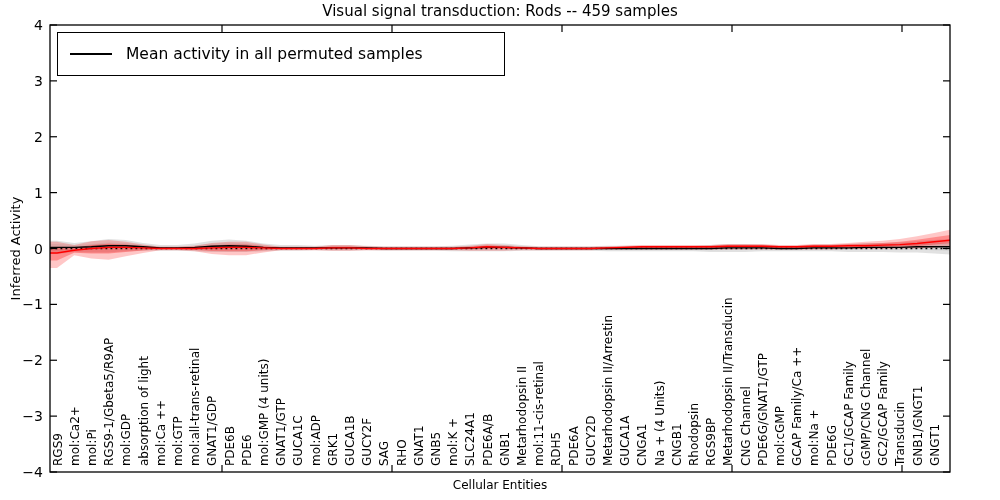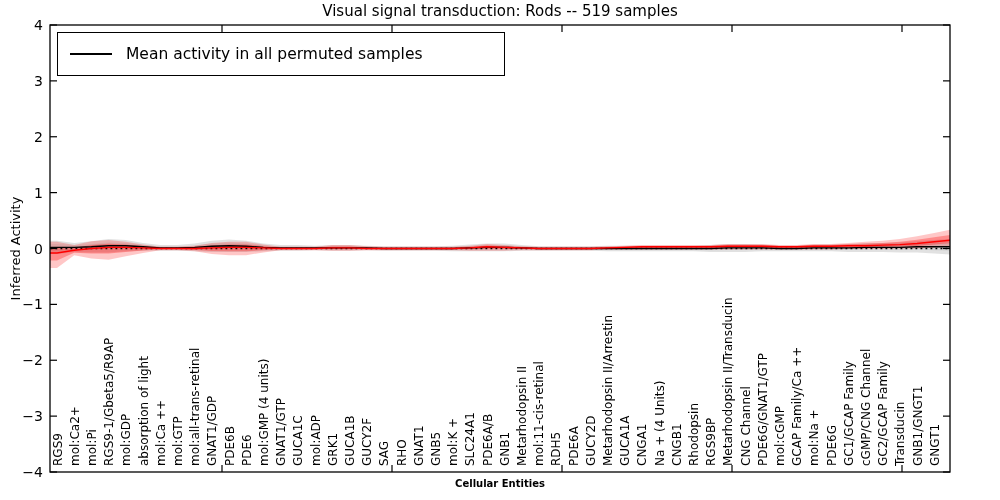--- a/index.html
+++ b/index.html
@@ -16,21 +16,21 @@
     position:absolute;left:50px;top:2px;width:900px;
     text-align:center;font-size:15px;white-space:nowrap;
   }
   .ylabel{
     position:absolute;left:-56px;top:241px;width:142px;
     text-align:center;font-size:13px;
     transform:rotate(-90deg);
   }
   .xlabel{
     position:absolute;left:50px;top:478px;width:900px;
-    text-align:center;font-size:10px;font-weight:bold;
+    text-align:center;font-size:12px;
   }
   .legend{
     position:absolute;left:57px;top:32px;width:448px;
     box-sizing:border-box;
     border:1.5px solid #000;background:#fff;
     padding:7px 0 7px 12px;
   }
   .legend-row{
     display:flex;align-items:center;height:28px;
   }
@@ -152,21 +152,21 @@
         <text transform="translate(835.5,466) rotate(-90)" text-anchor="start" font-size="12px" fill="#000">PDE6G</text>
         <text transform="translate(852.6999999999999,466) rotate(-90)" text-anchor="start" font-size="12px" fill="#000">GC1/GCAP Family</text>
         <text transform="translate(869.9,466) rotate(-90)" text-anchor="start" font-size="12px" fill="#000">cGMP/CNG Channel</text>
         <text transform="translate(887.0999999999999,466) rotate(-90)" text-anchor="start" font-size="12px" fill="#000">GC2/GCAP Family</text>
         <text transform="translate(904.3,466) rotate(-90)" text-anchor="start" font-size="12px" fill="#000">Transducin</text>
         <text transform="translate(921.5,466) rotate(-90)" text-anchor="start" font-size="12px" fill="#000">GNB1/GNGT1</text>
         <text transform="translate(938.6999999999999,466) rotate(-90)" text-anchor="start" font-size="12px" fill="#000">GNGT1</text>
       </g>
   </svg>
 
-  <div class="title">Visual signal transduction: Rods -- 519 samples</div>
+  <div class="title">Visual signal transduction: Rods -- 459 samples</div>
   <div class="ylabel">Inferred Activity</div>
   <div class="xlabel">Cellular Entities</div>
 
   <div class="legend">
     <div class="legend-row">
       <span class="legend-swatch" id="sw0" style="border-top-color: rgb(0, 0, 0);"></span>
       <span class="legend-label">Mean activity in all permuted samples</span>
     </div>
   </div>
 

